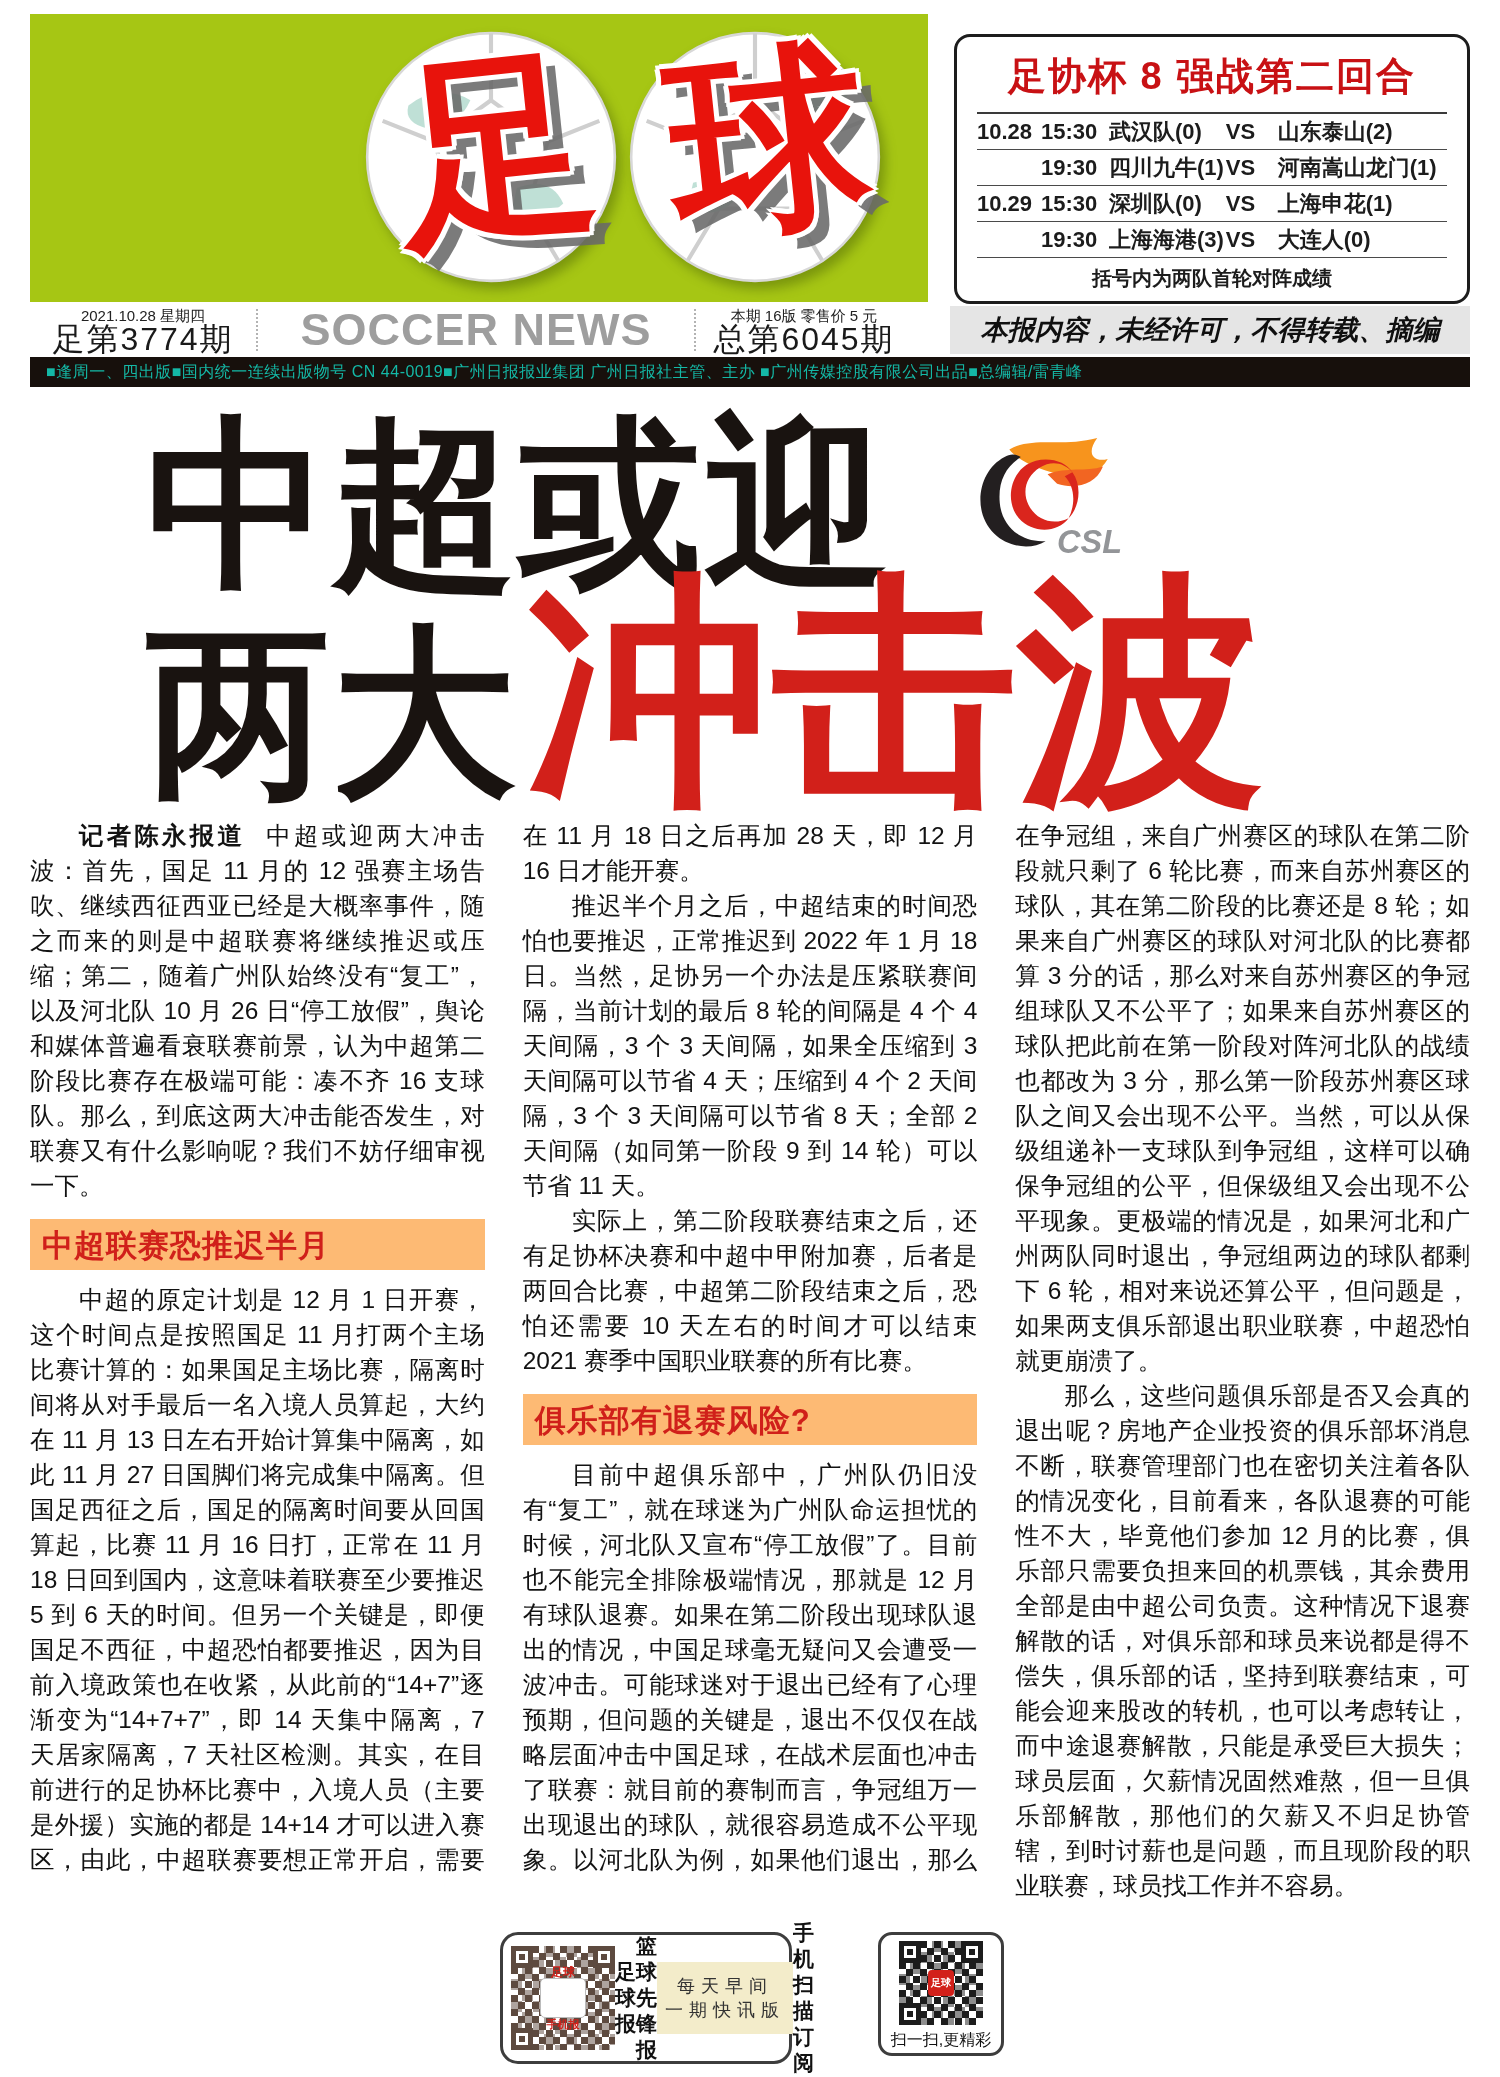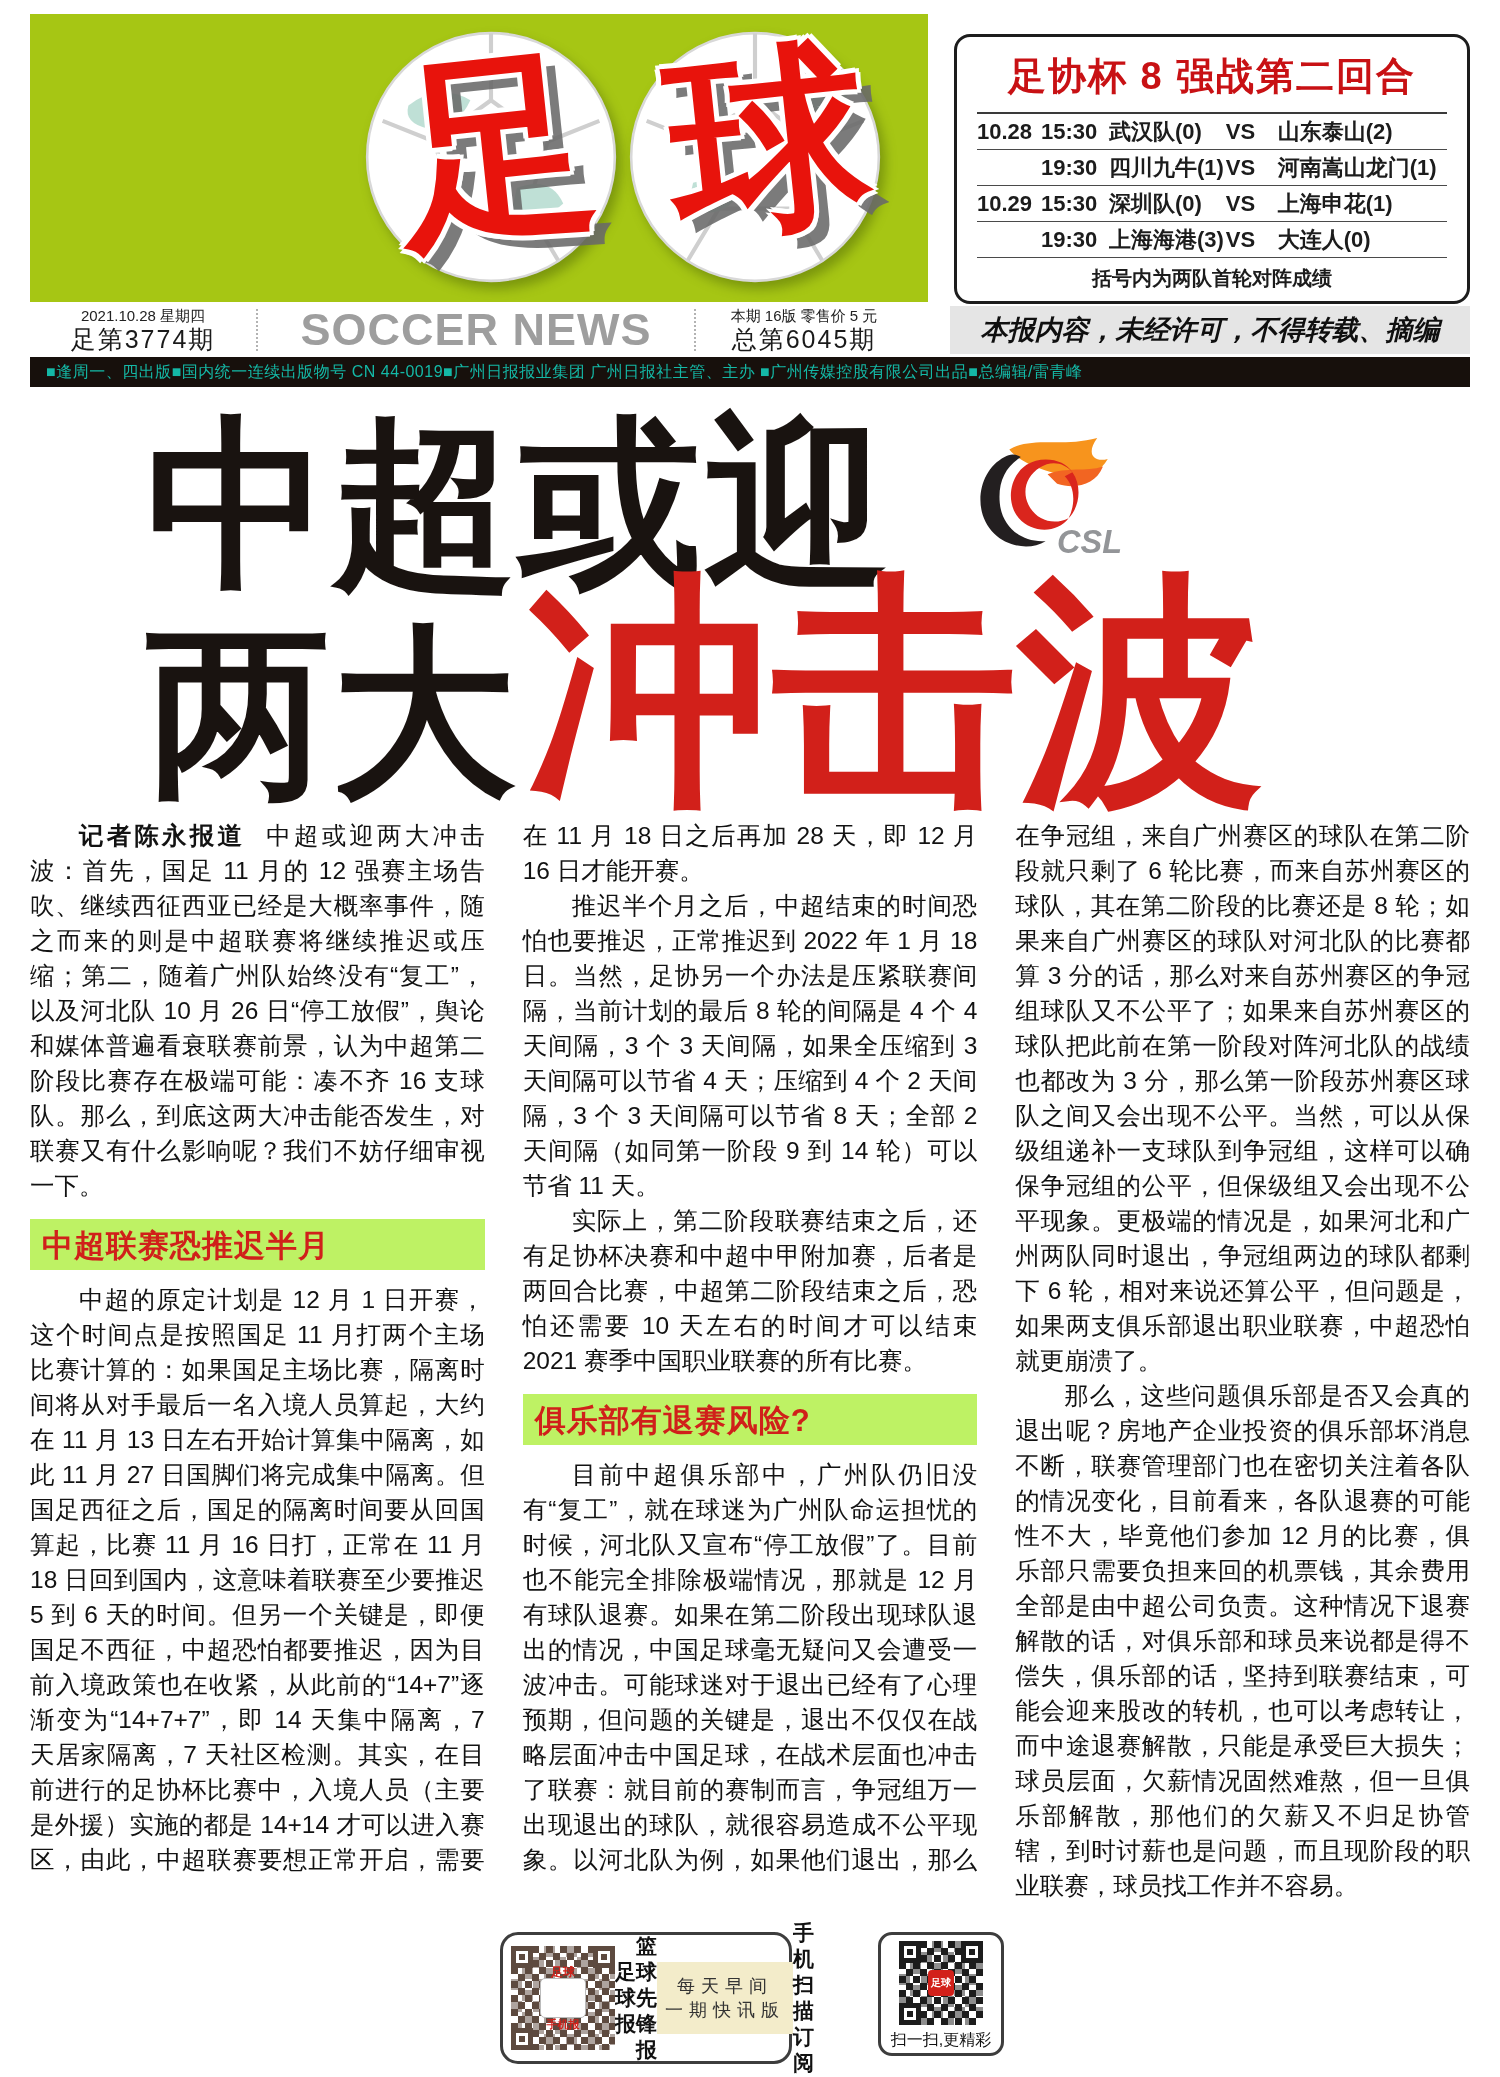--- a/index.html
+++ b/index.html
@@ -73,21 +73,21 @@
     padding-top:7px;height:28px;
   }
   
   .info-row{display:flex;align-items:stretch;height:48px;margin-top:2px;}
   .issue-left,.issue-mid{
     display:flex;flex-direction:column;justify-content:center;text-align:center;
   }
   .issue-left{width:226px;}
   .issue-mid{width:216px;}
   .inf-small{font-size:15px;color:#222;line-height:18px;}
-  .inf-big{font-size:25px;color:#1a1a1a;line-height:28px;letter-spacing:2px;}
+  .inf-big{font-size:32px;color:#1a1a1a;line-height:28px;letter-spacing:2px;}
   .vsep{border-left:2px dotted #b3b3b3;margin:3px 0;}
   .soccer-news{
     width:436px;text-align:center;
     font-weight:800;font-size:45px;line-height:48px;
     color:#9e9e9e;letter-spacing:1px;
     font-family:"Liberation Sans", sans-serif;
   }
   .notice{
     flex:1;margin-left:38px;
     background:#e5e5e5;
@@ -126,21 +126,21 @@
     margin-top:6px;
     height:1100px;
     column-count:3;column-gap:38px;
     text-align:justify;
     font-size:24.5px;line-height:35px;color:#121212;
     overflow:hidden;
   }
   .article p{margin:0;text-indent:2em;}
   .byline{font-weight:bold;margin-right:21px;}
   .article h3{
-    background:#bef264;color:#d0201a;
+    background:#fdba74;color:#d0201a;
     font-size:31px;font-weight:900;letter-spacing:1px;
     padding:9px 12px 7px 12px;margin:16px 0 12px 0;
     break-inside:avoid;text-indent:0;
   }
   
   .qr-row{display:flex;align-items:flex-start;margin-top:14px;height:138px;padding-left:470px;}
   .qr-box-left{
     width:292px;height:132px;
     border:3px solid #3d3d3d;border-radius:18px;
     display:flex;align-items:center;

